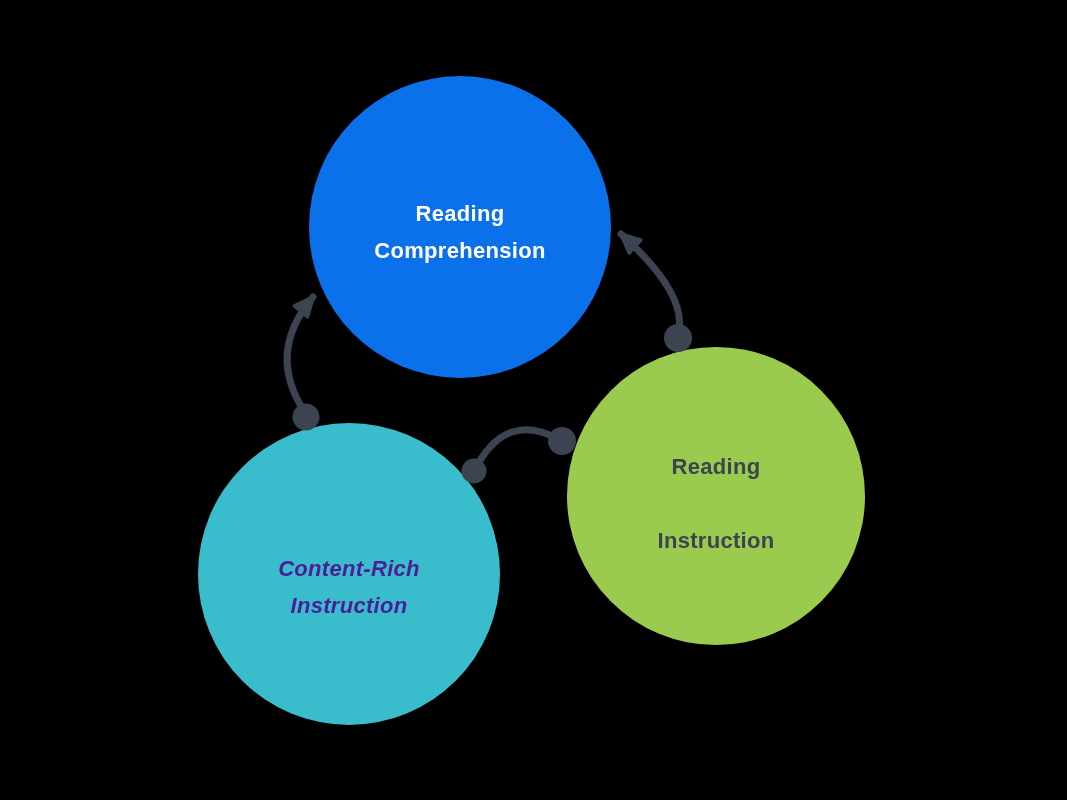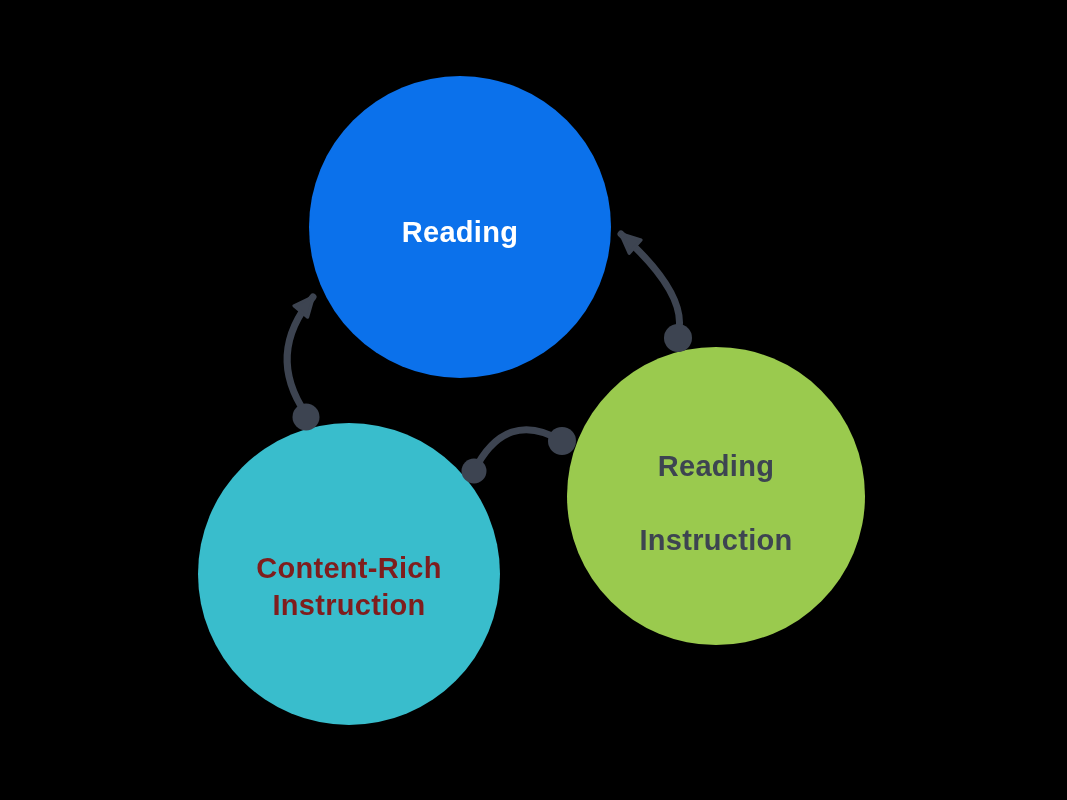--- a/index.html
+++ b/index.html
@@ -18,21 +18,21 @@
     height: 800px;
   }
   .node {
     position: absolute;
     border-radius: 50%;
     display: flex;
     align-items: center;
     justify-content: center;
     text-align: center;
     font-weight: 800;
-    font-size: 29px;
+    font-size: 22px;
     line-height: 37px;
     letter-spacing: 0.3px;
   }
   .node .label {
     display: block;
   }
   .node-0 {
     left: 309px;
     top: 76px;
     width: 302px;
@@ -61,24 +61,25 @@
   }
 </style>
 </head>
 <body style="background: rgb(0, 0, 0);">
 
 <div class="stage">
 
   <div class="node node-0" style="background: rgb(11, 113, 235); color: rgb(255, 255, 255);">
     <span class="label">
       <span>Reading</span><br>
+      <span>Comprehension</span>
     </span>
   </div>
 
-  <div class="node node-1" style="background: rgb(57, 189, 204); color: #7f1d1d;">
+  <div class="node node-1" style="background: rgb(57, 189, 204); color: #4c1d95; font-style: italic;">
     <span class="label">
       <span>Content-Rich</span><br>
       <span>Instruction</span>
     </span>
   </div>
 
   <div class="node node-2" style="background: rgb(154, 202, 78); color: rgb(61, 68, 81);">
     <span class="label">
       <span>Reading</span><br>
       <br>

